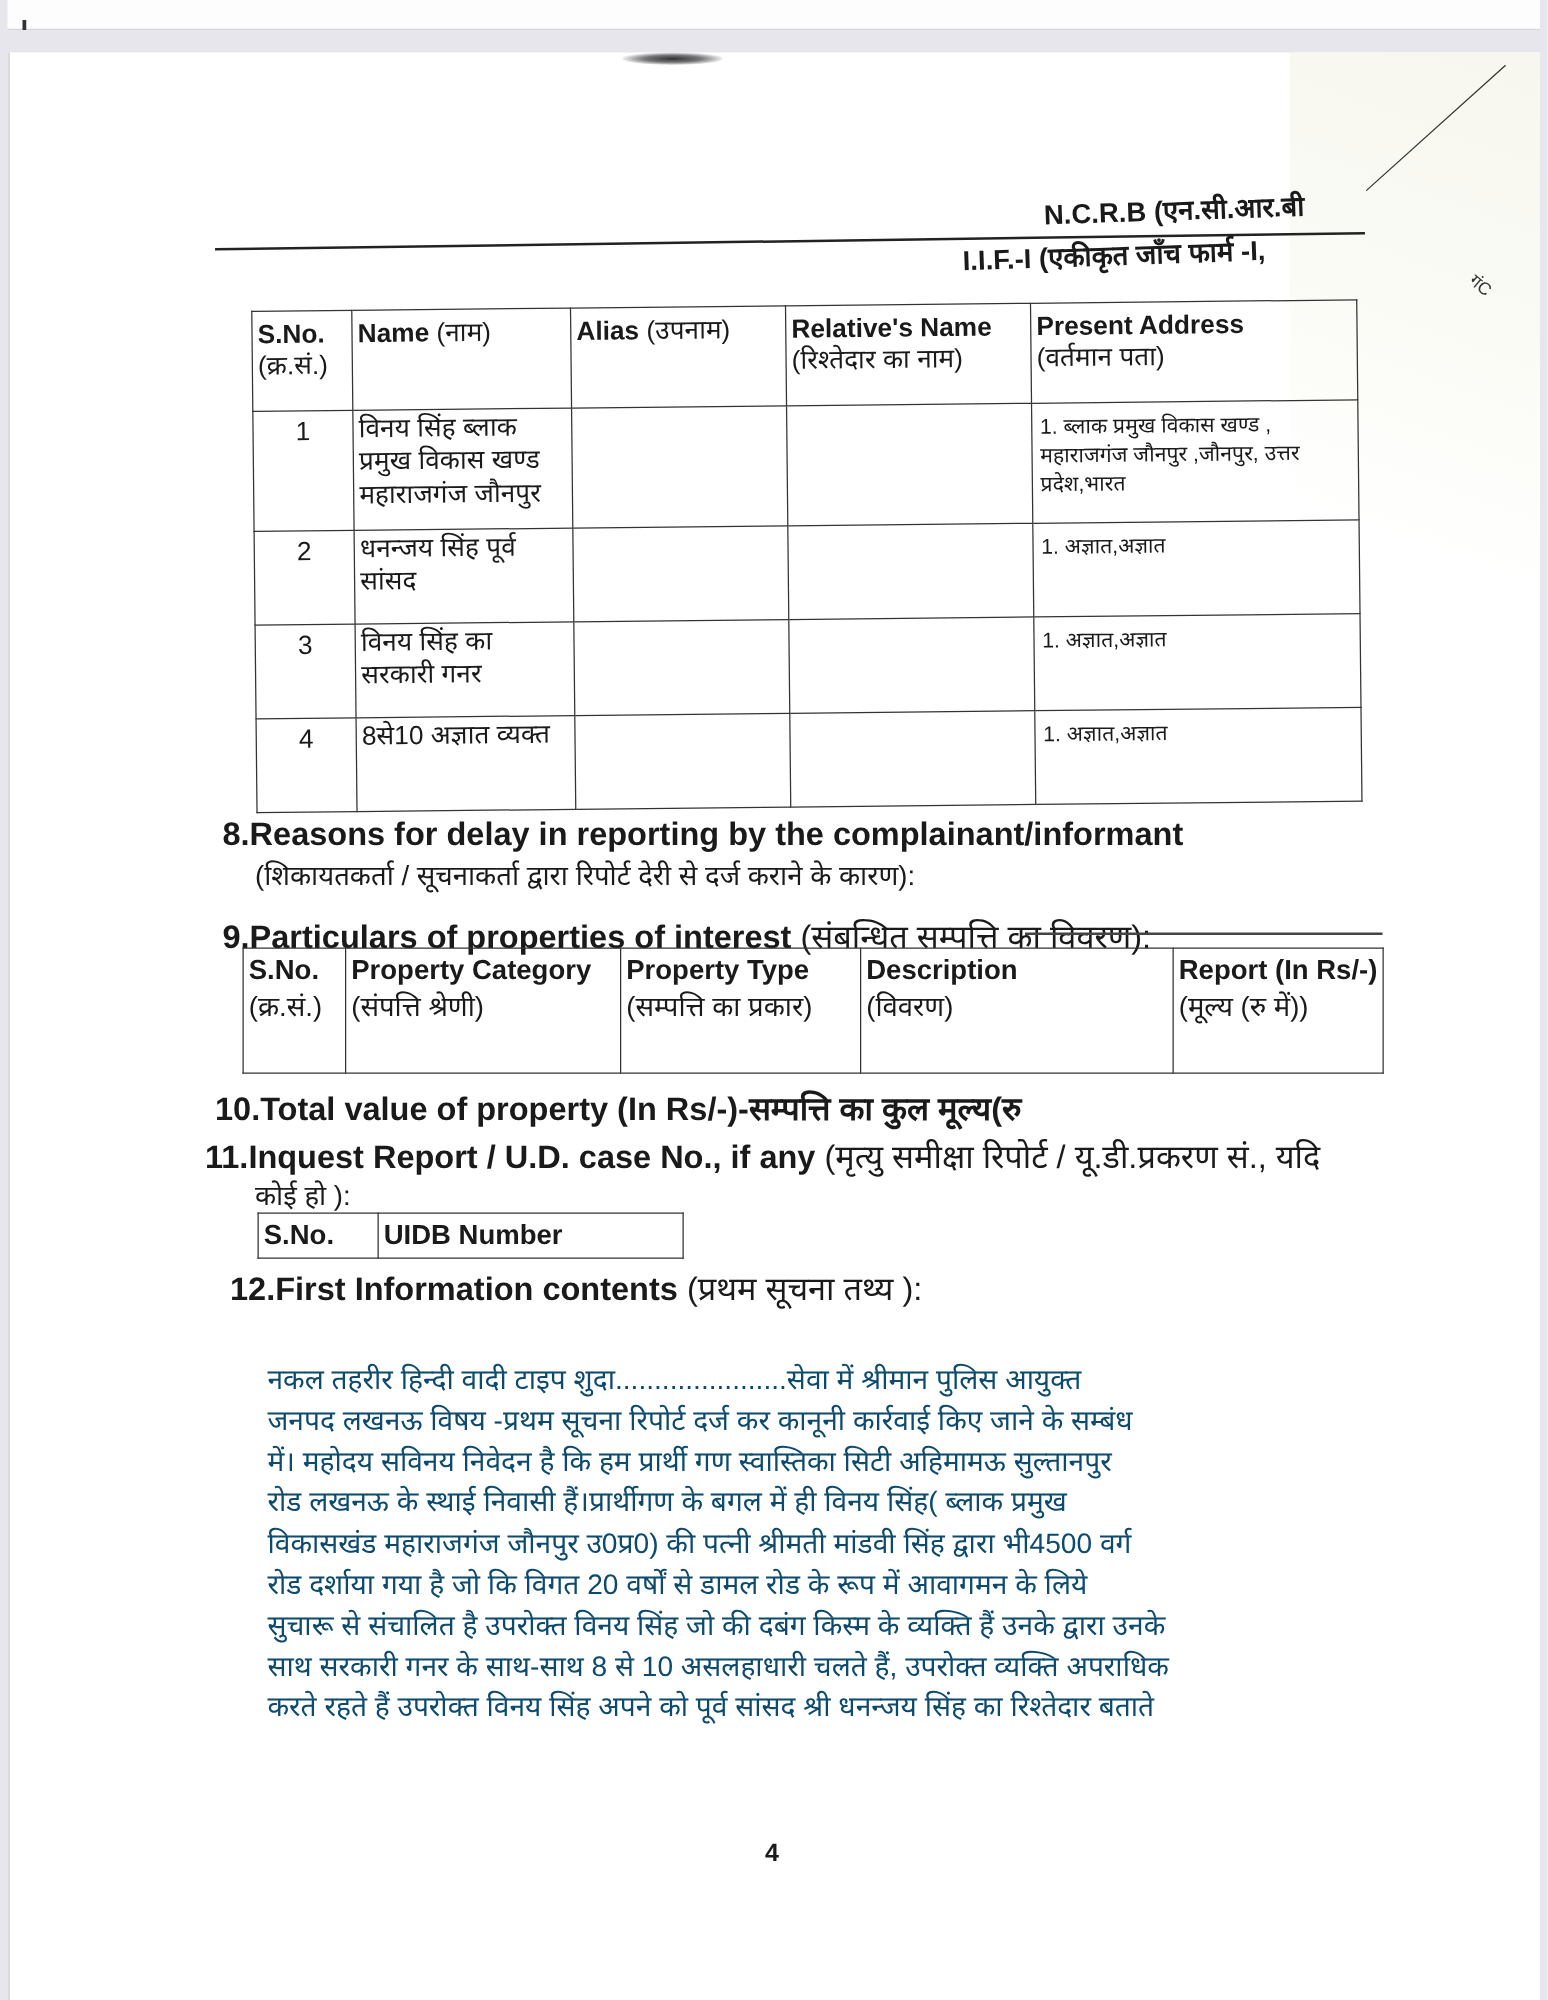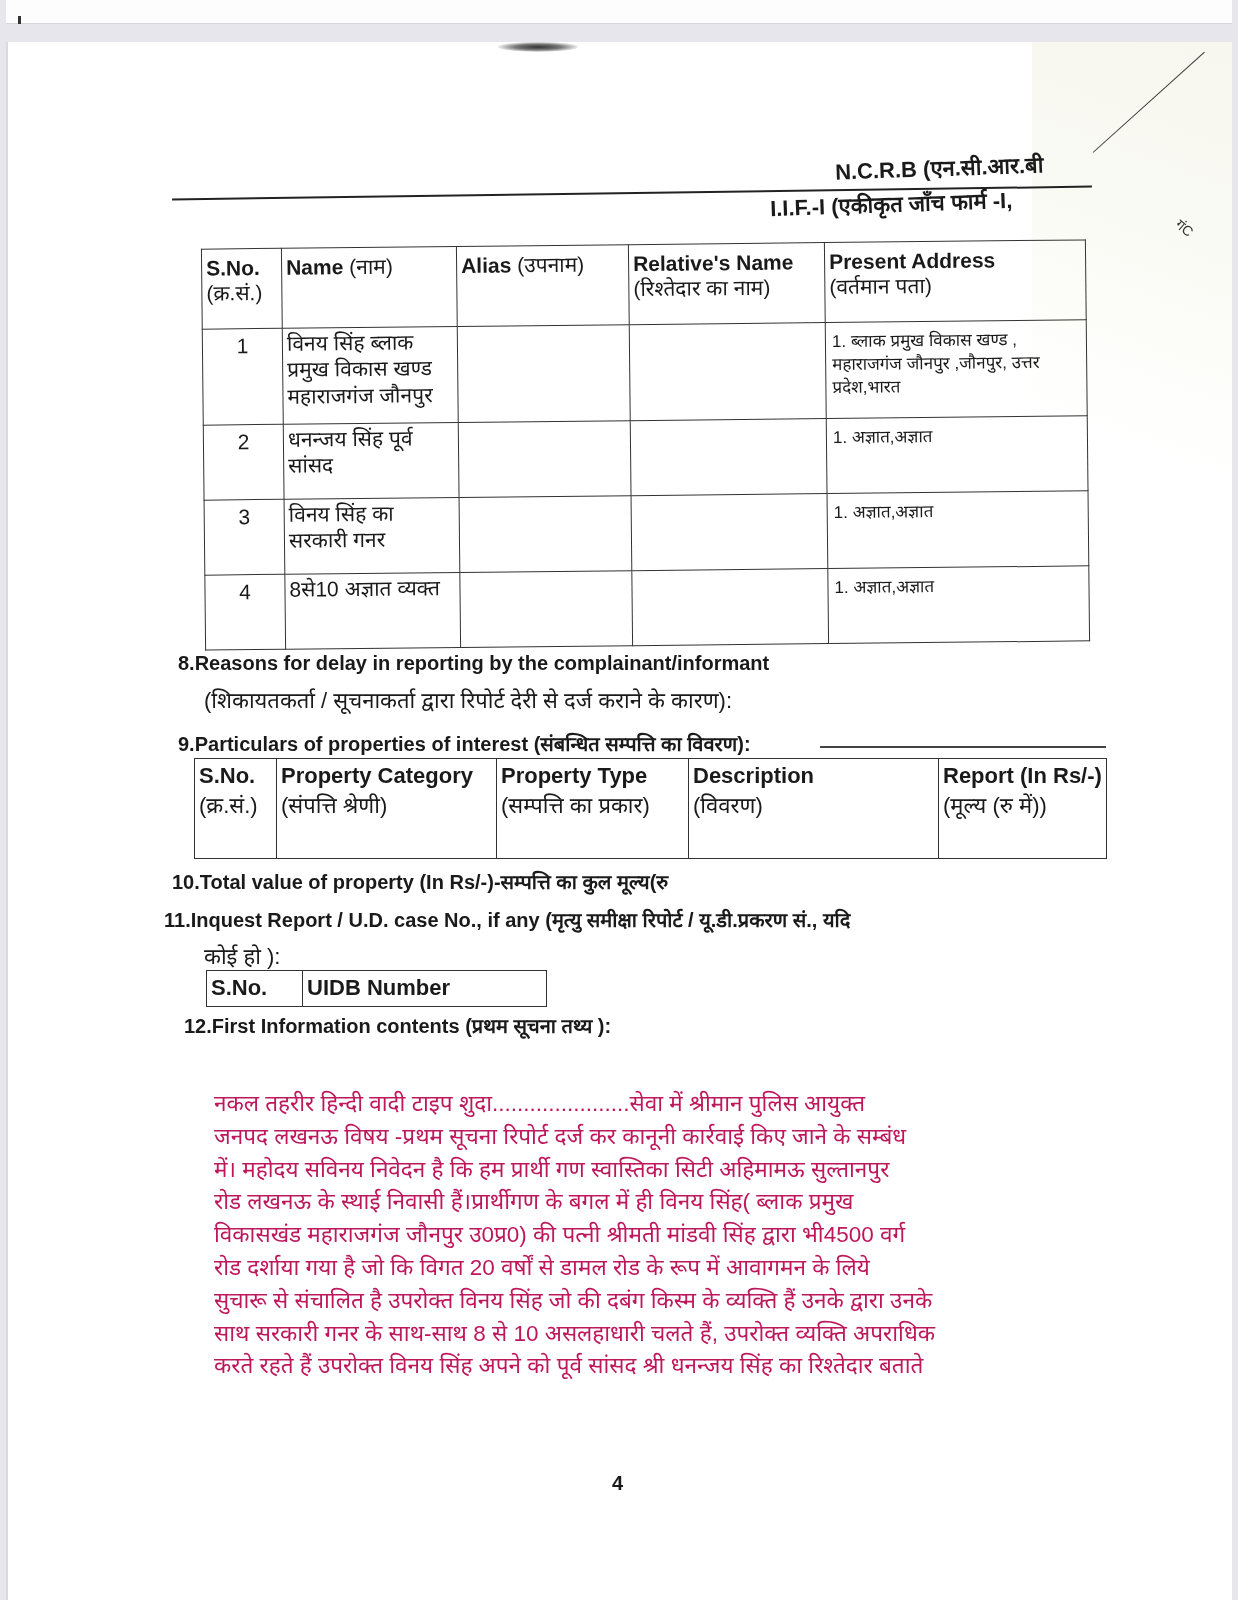--- a/index.html
+++ b/index.html
@@ -49,35 +49,35 @@
 
   #accused { left: 203px; top: 244px; width: 884px; transform: rotate(-0.6deg); }
   #accused th { font-weight: bold; font-size: 21px; padding: 6px 4px 2px; line-height: 1.2; height: 80px; }
   #accused th .hi { font-weight: normal; }
   #accused td { font-size: 21px; line-height: 1.25; padding: 2px 4px; }
   #accused td.sno { text-align: center; padding-top: 4px; }
   #accused td.addr { font-size: 17px; line-height: 1.35; padding: 8px 6px; }
   #accused tr.r1 td { height: 96px; }
   #accused tr.r2 td, #accused tr.r3 td, #accused tr.r4 td { height: 75px; }
 
-  .sec { position: absolute; font-weight: bold; font-size: 20px; white-space: nowrap; text-align: center; }
-  .sec .hi { font-weight: bold; }
+  .sec { position: absolute; font-weight: bold; font-size: 26px; white-space: nowrap; text-align: center; }
+  .sec .hi { font-weight: normal; }
   .sub { position: absolute; font-size: 22px; white-space: nowrap; }
   .sec-rule { position: absolute; height: 1.5px; background: #444; }
 
   #props { left: 194px; top: 758px; width: 912px; }
   #props th { font-weight: bold; font-size: 22px; padding: 2px 4px; line-height: 1.35; height: 100px; }
   #props th .hi { font-weight: normal; display: block; }
 
   #uidb { left: 206px; top: 970px; width: 340px; }
   #uidb th { font-weight: bold; font-size: 22px; padding: 4px 4px; height: 36px; }
 
   .body-text {
     position: absolute; left: 214px; top: 1088px; width: 800px;
-    font-size: 22.5px; line-height: 32.8px; color: #be185d;
+    font-size: 22.5px; line-height: 32.8px; color: #0c4a6e;
   }
   .body-text p { white-space: nowrap; }
   .page-no { position: absolute; left: 612px; top: 1472px; font-weight: bold; font-size: 20px; }
 </style>
 </head>
 <body>
 
 <div class="prev-page">
     <div class="mark"></div>
   </div>

